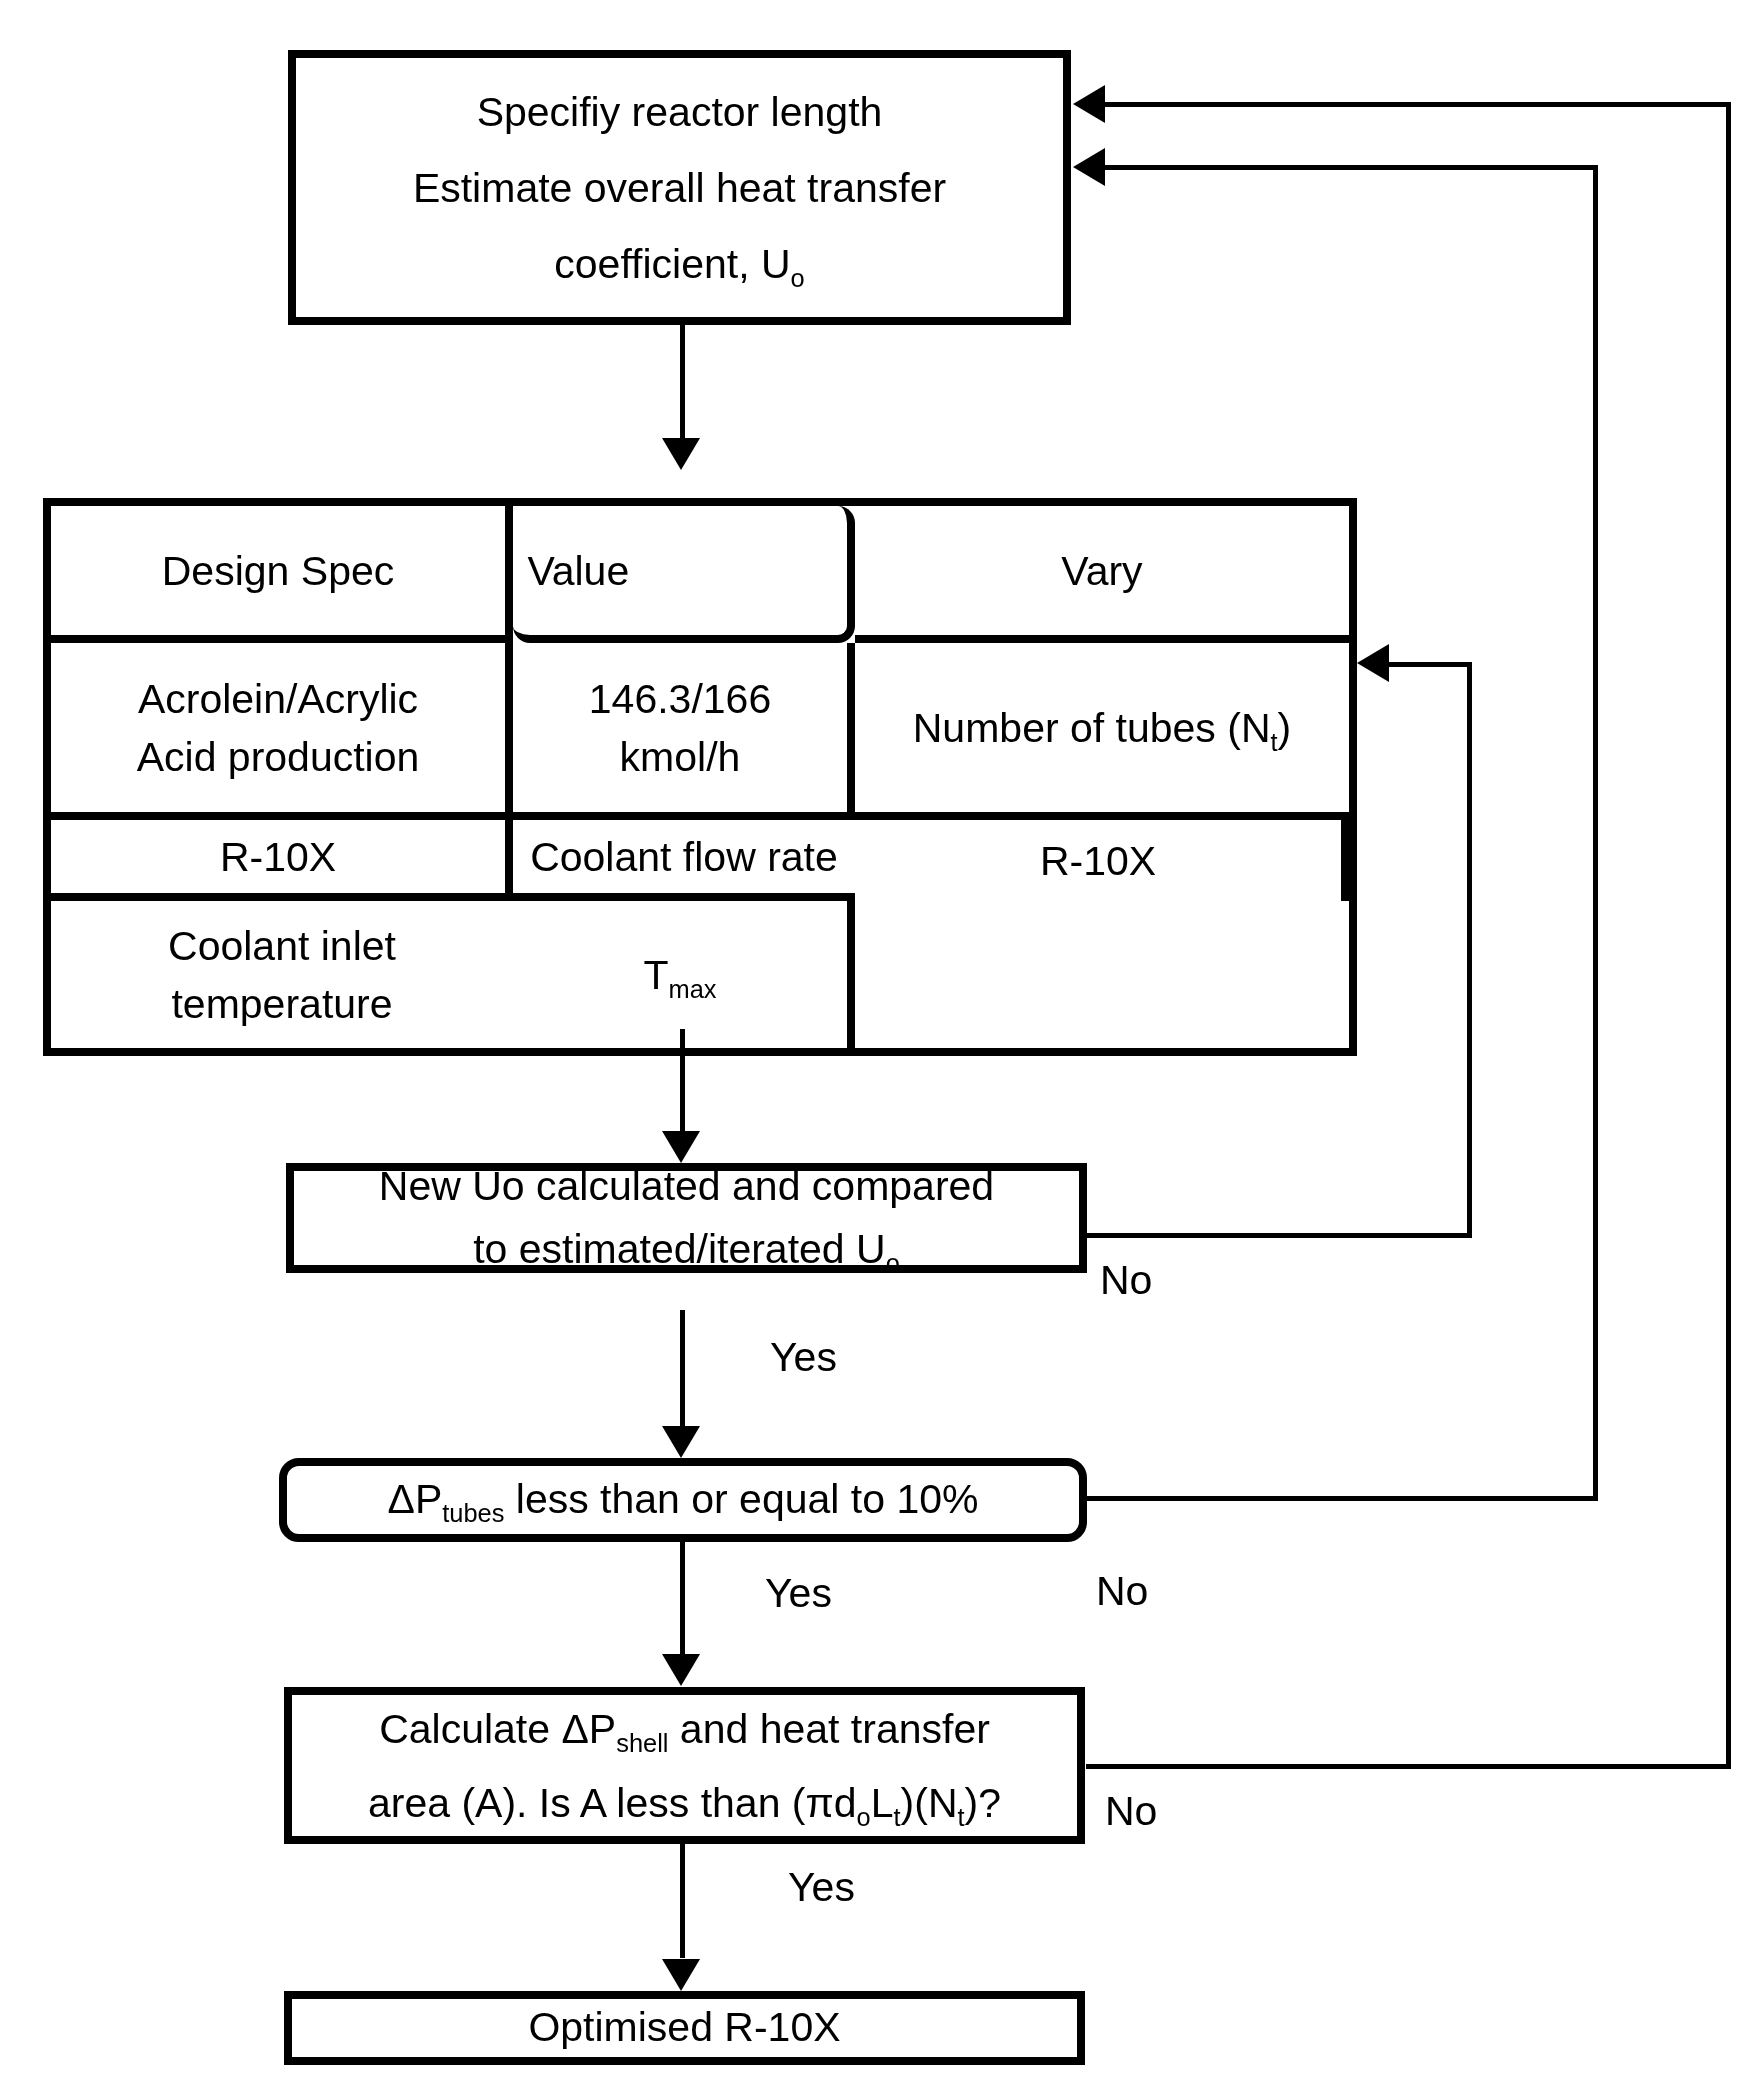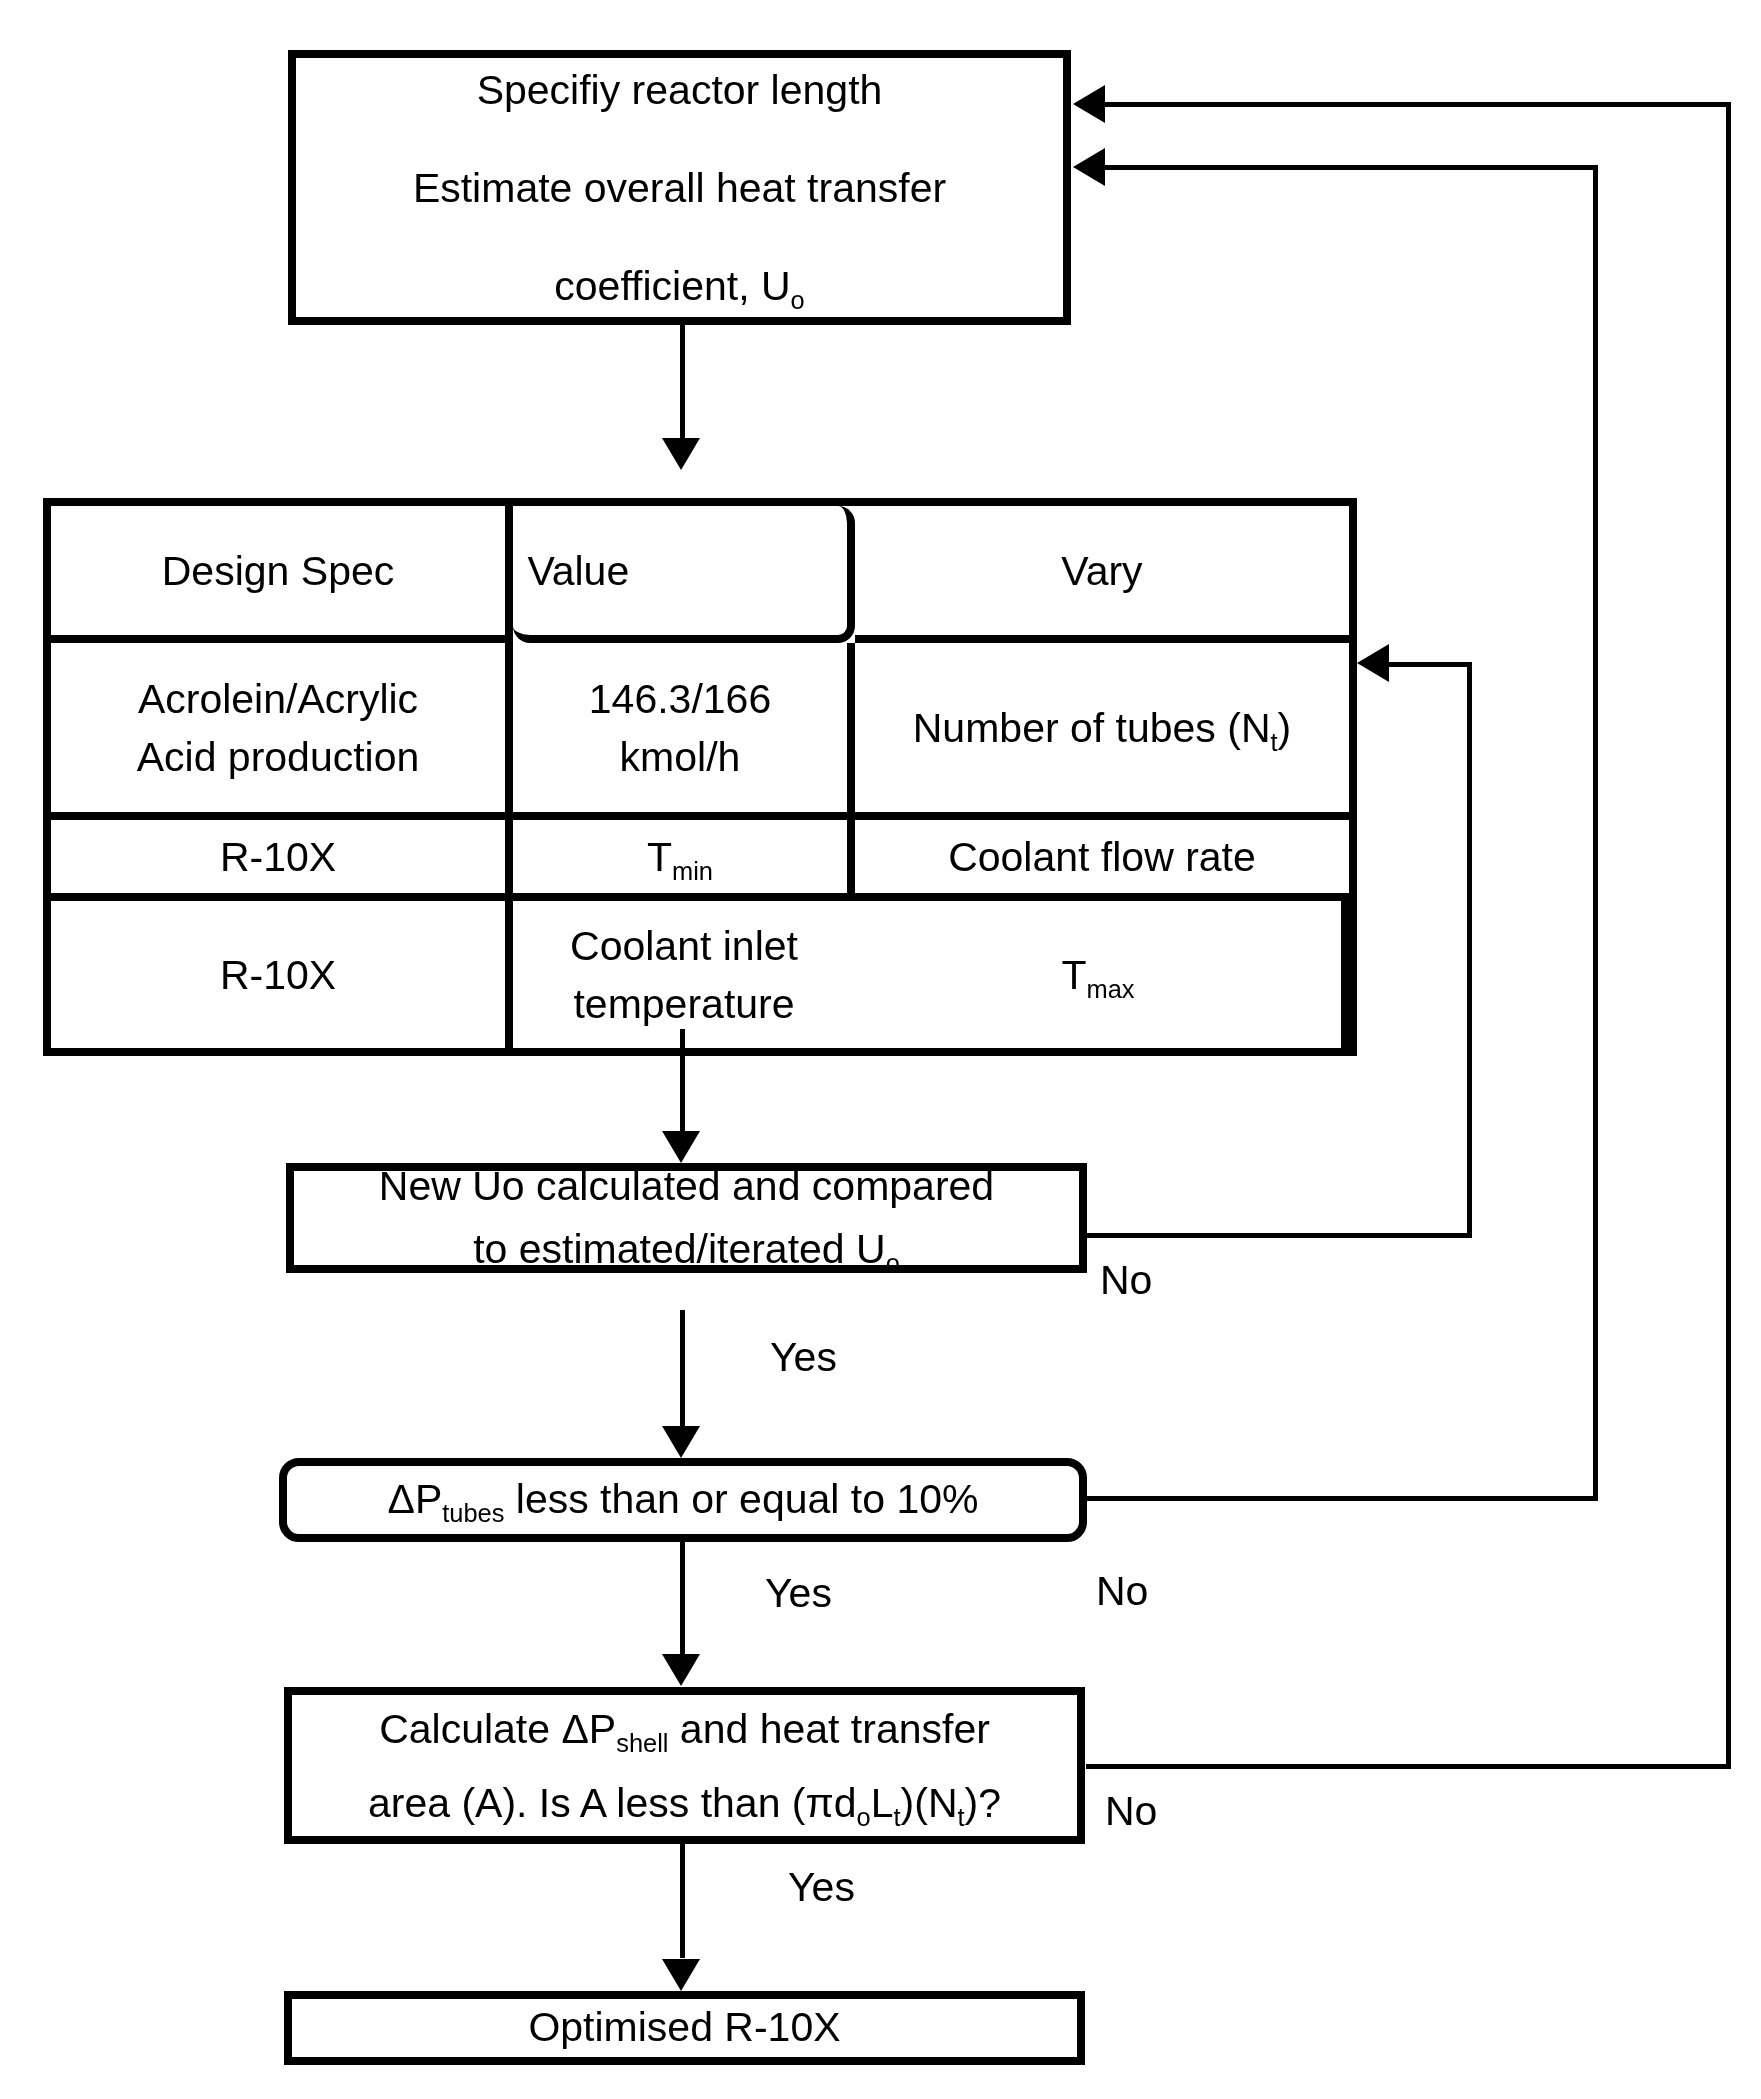--- a/index.html
+++ b/index.html
@@ -40,21 +40,21 @@
   .cell.left{align-items:flex-start;padding-left:14.4px;text-align:left;border-radius:17px;}
   .topbox-line{line-height:76px;}
   .uobox-line{line-height:63px;}
   .calcbox-line{line-height:74px;}
 </style>
 </head>
 <body>
 
 <div class="stage">
 
-  <div class="box" style="left:288px;top:50px;width:783px;height:275px;gap:22px;">
+  <div class="box" style="left:288px;top:50px;width:783px;height:275px;">
     <span class="ln topbox-line">Specifiy reactor length</span>
     <span class="ln topbox-line">Estimate overall heat transfer</span>
     <span class="ln topbox-line"><span>coefficient, U</span><sub>o</sub></span>
   </div>
 
   <div class="vline" style="left:680px;top:324px;width:4.5px;height:118px;"></div>
   <div class="arr-down" style="left:662px;top:438px;"></div>
 
   <div class="dtable">
     <div class="cell cr cb">
@@ -74,23 +74,20 @@
     <div class="cell cr cb">
       <span>146.3/166</span>
       <span>kmol/h</span>
     </div>
     <div class="cell cb">
       <span><span>Number of tubes (N</span><sub>t</sub><span>)</span></span>
     </div>
 
     <div class="cell cr cb">
       <span>R-10X</span>
-    </div>
-    <div class="cell cr cb">
-      <span><span>T</span><sub>min</sub></span>
     </div>
     <div class="cell cb">
       <span>Coolant flow rate</span>
     </div>
 
     <div class="cell cr">
       <span>R-10X</span>
     </div>
     <div class="cell">
       <span>Coolant inlet</span>

